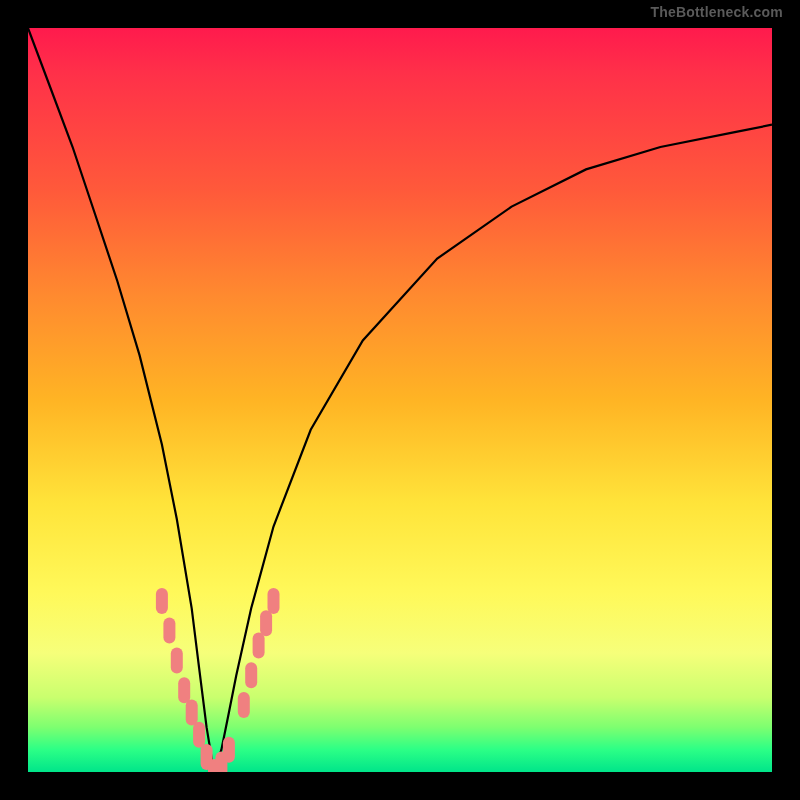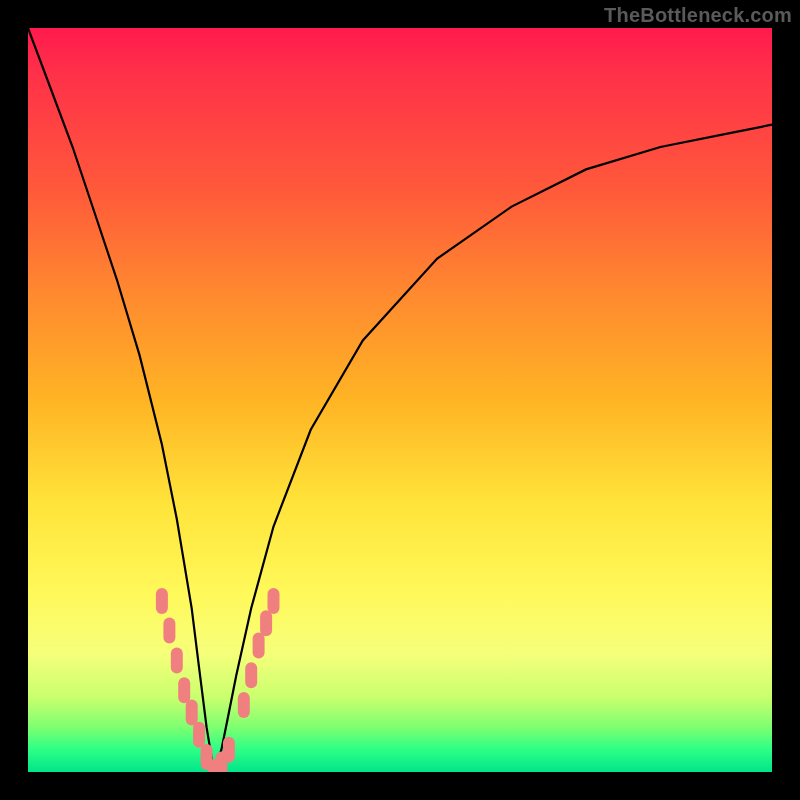--- a/index.html
+++ b/index.html
@@ -36,22 +36,22 @@
       #f6ff7a 84%,
       #c9ff6e 90%,
       #7dff70 94%,
       #2cff86 97%,
       #00e58a 100%
     );
   }
   .watermark {
     position: absolute;
     top: 4px;
-    right: 8px;
-    font-size: 20px;
+    right: 17px;
+    font-size: 14px;
     font-weight: 600;
     color: #5a5a5a;
     letter-spacing: 0.2px;
     user-select: none;
   }
   svg.curve {
     position: absolute;
     left: 0;
     top: 0;
     width: 744px;

